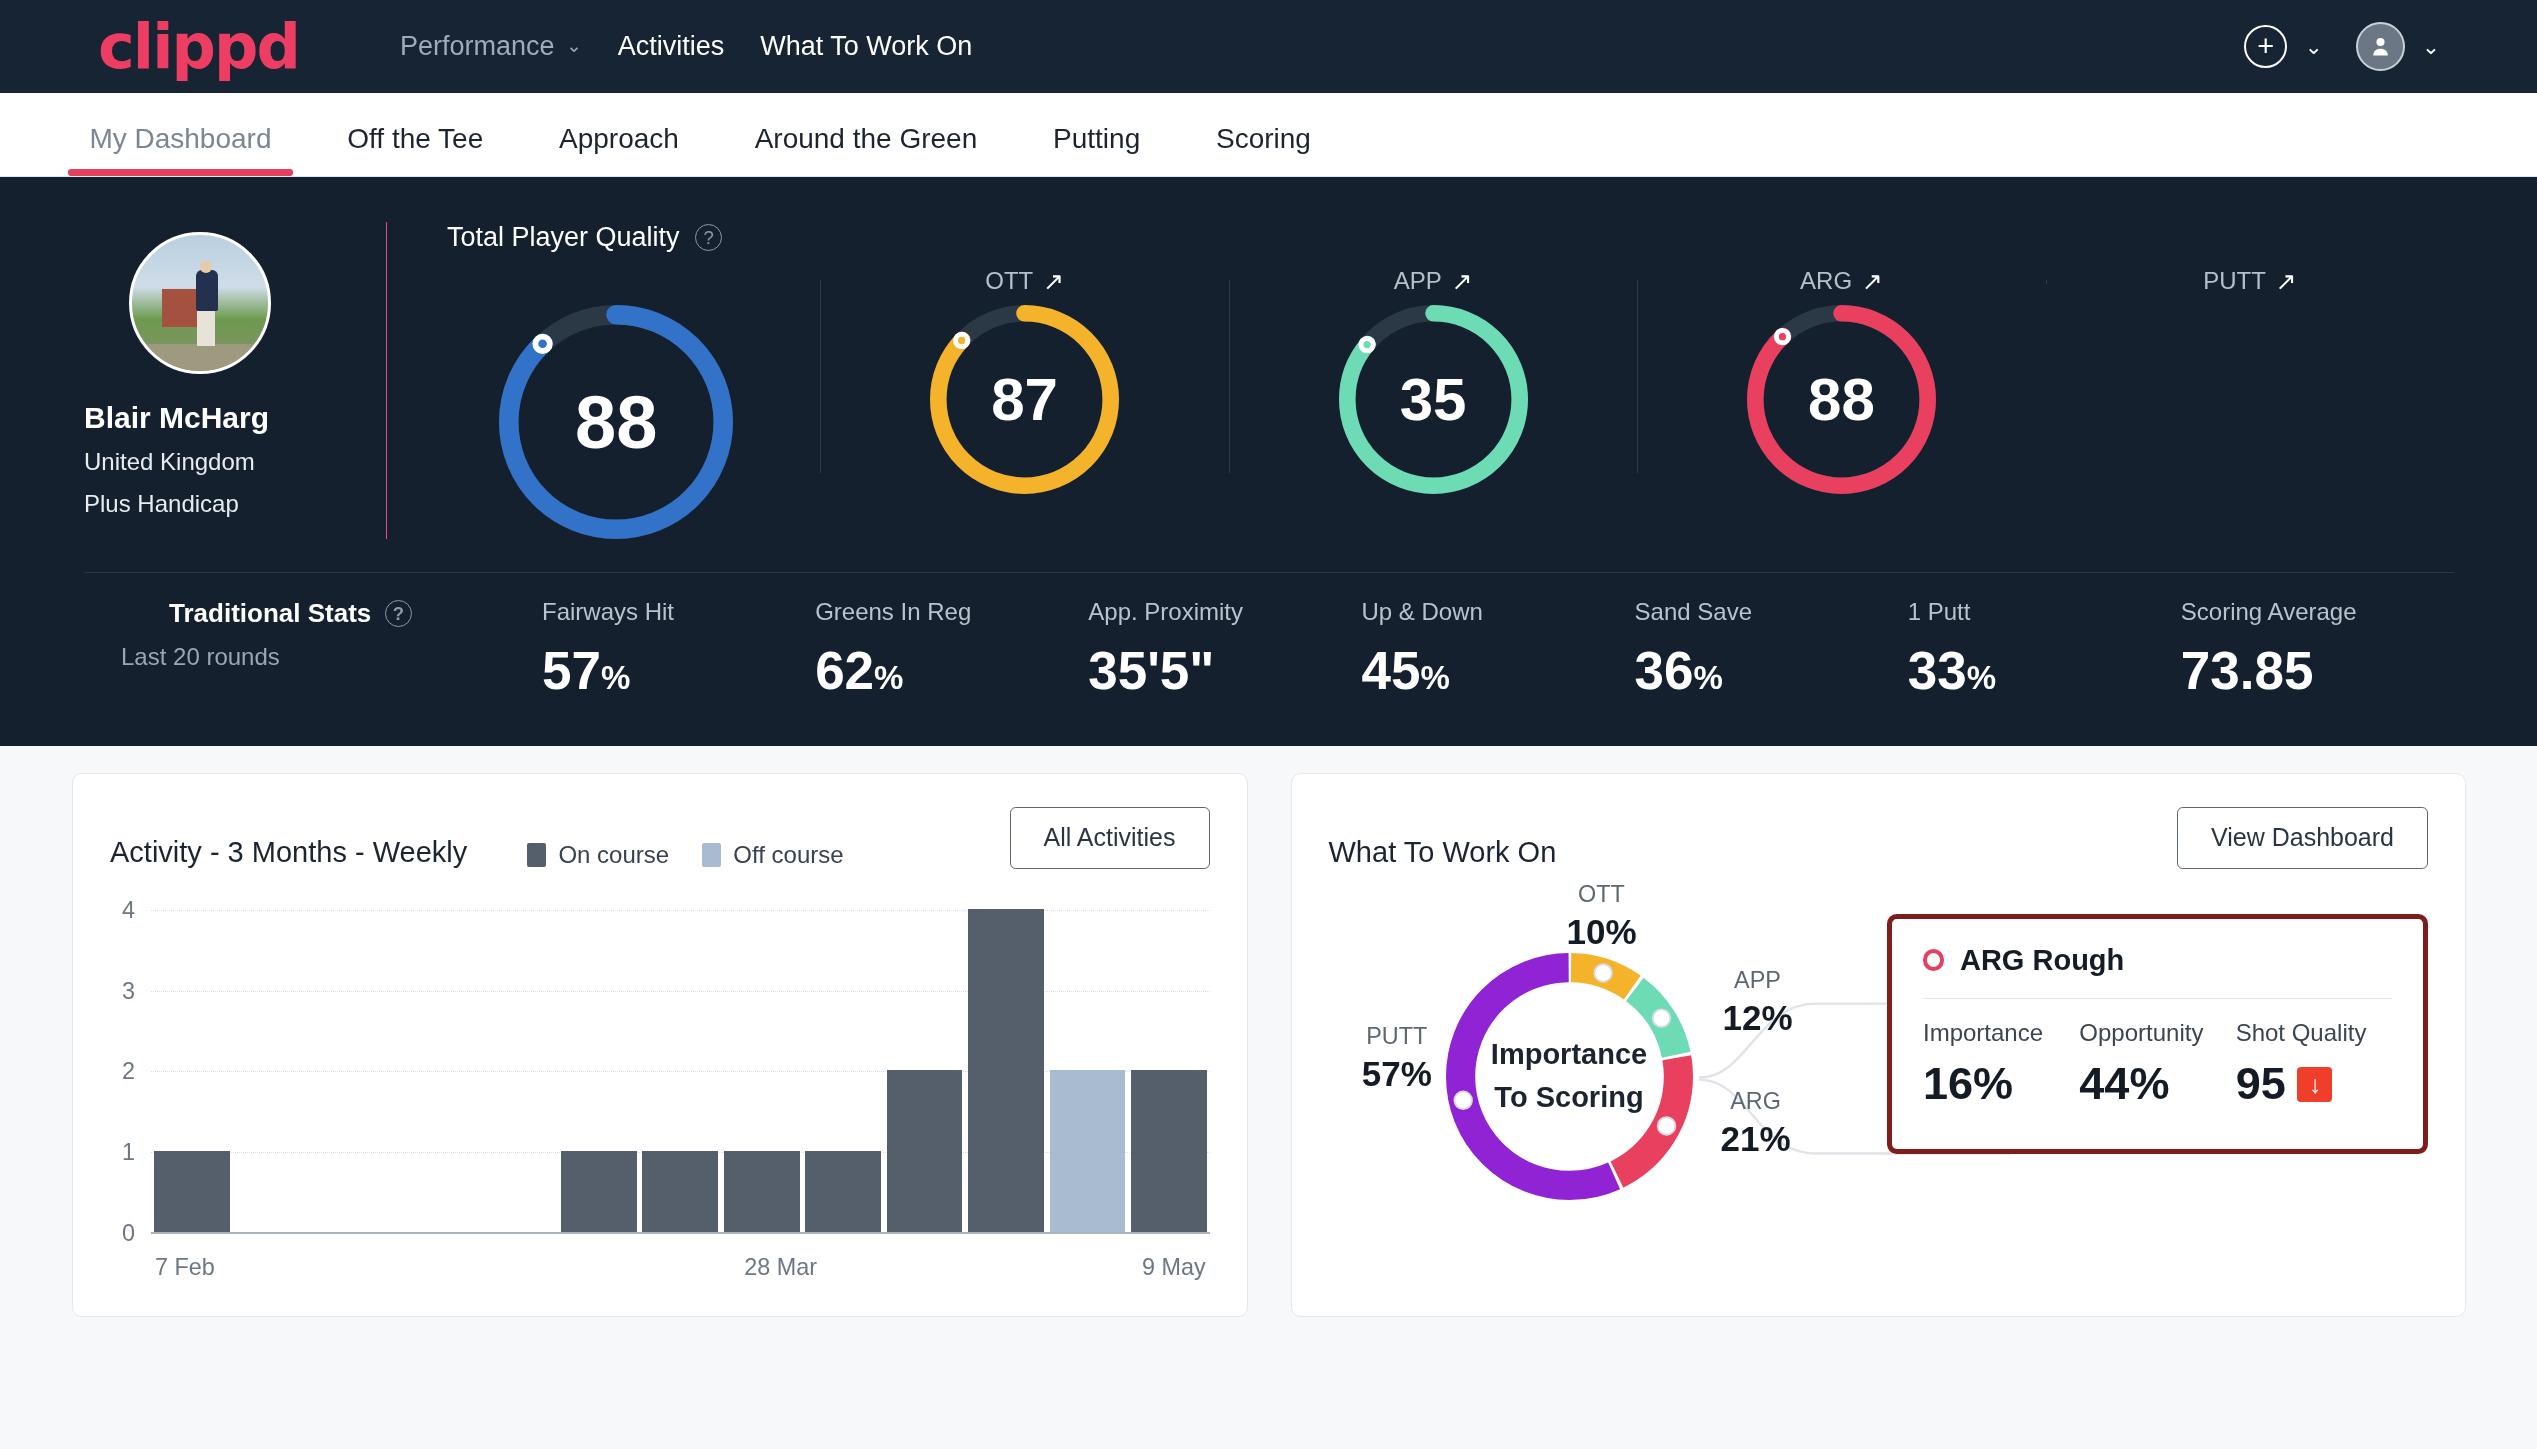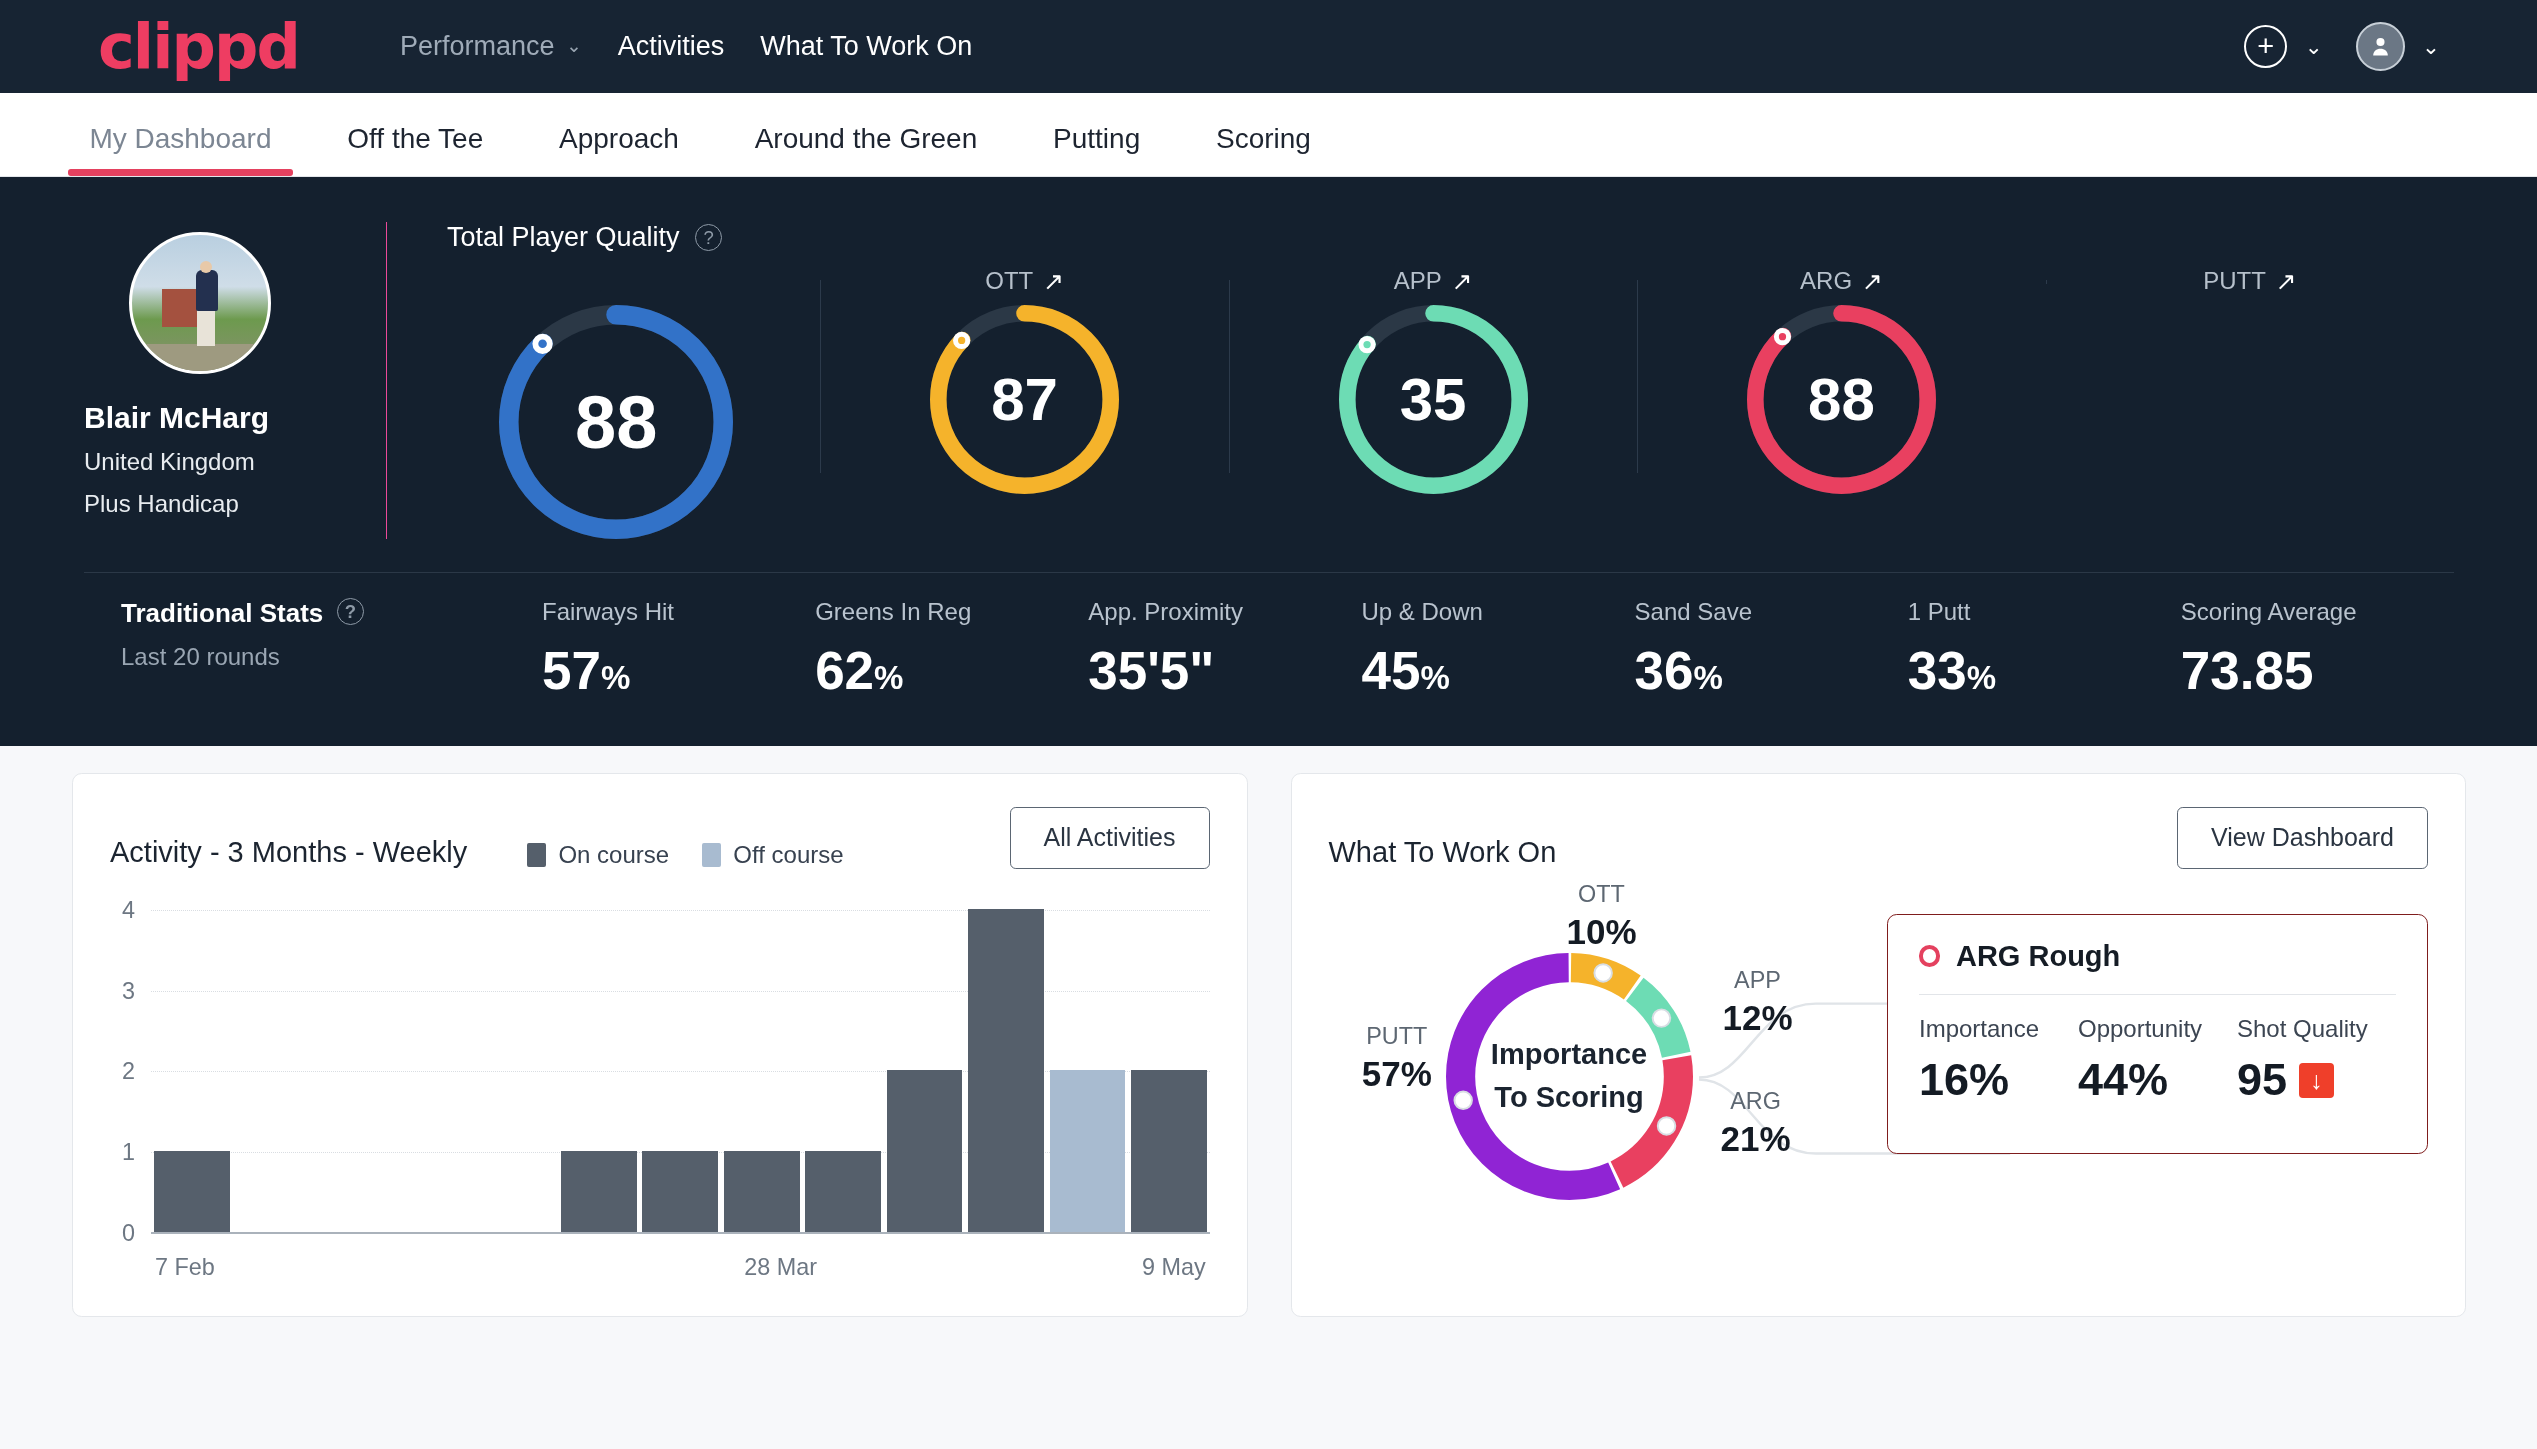--- a/index.html
+++ b/index.html
@@ -127,21 +127,21 @@
   .gauge.small .val { font-size: 60px; }
 
   .sep-line { height:1px; background:#2b3847; margin: 33px 84px 0 84px; }
 
   .trad {
     display: flex; align-items: flex-start; padding: 25px 84px 0 84px;
   }
   .trad-left { width: 458px; padding-left: 37px; flex-shrink:0; }
   .trad-title {
     font-size: 26px; color: #ffffff; font-weight: 700;
-    display:flex; gap:13.6px;
+    display:flex; align-items:center; gap:13.6px;margin-left:48px;
   }
   .trad-sub { font-size: 24px; color: #9aa6b3; margin-top: 13.6px; }
   .stat { flex: 1; }
   .stat-label { font-size: 24px; color: #b9c3ce; }
   .stat-value {
     font-size: 53px; color: #ffffff; font-weight: 700; margin-top: 13.6px;
     white-space: nowrap;
   }
   .stat-value .unit { font-size: 33px; font-weight: 700; }
 
@@ -191,21 +191,21 @@
     position: absolute; left: 117px; top: 68px; width: 247px; height: 247px;
     display:flex; flex-direction: column; align-items:center; justify-content:center;
     text-align:center; font-size: 29px; font-weight: 700; color:#1b2430; line-height: 1.5;
   }
   .dlabel { position: absolute; text-align: center; }
   .dlabel .nm { font-size: 23.4px; color: #5d6772; }
   .dlabel .pc { font-size: 35px; font-weight: 700; color: #141b24; margin-top: 3.9px; }
 
   .detail-card {
     position: absolute; right: 0; top: 29px; width: 541px; height: 240px;
-    border: 1px solid #7f1d1d; border-radius: 9.7px; background: #fff;
+    border: 5px solid #7f1d1d; border-radius: 9.7px; background: #fff;
     padding: 25px 31px;
   }
   .dc-head { display: flex; align-items: center; gap: 15.6px; }
   .dc-ring {
     width: 21.4px; height: 21.4px; border-radius: 50%;
     border: 4.9px solid #e4415f;
   }
   .dc-title { font-size: 29px; font-weight: 700; color: #151c25; }
   .dc-rule { height: 1px; background: #e2e5e9; margin: 21.4px 0 19.5px 0; }
   .dc-cols { display: flex; }

